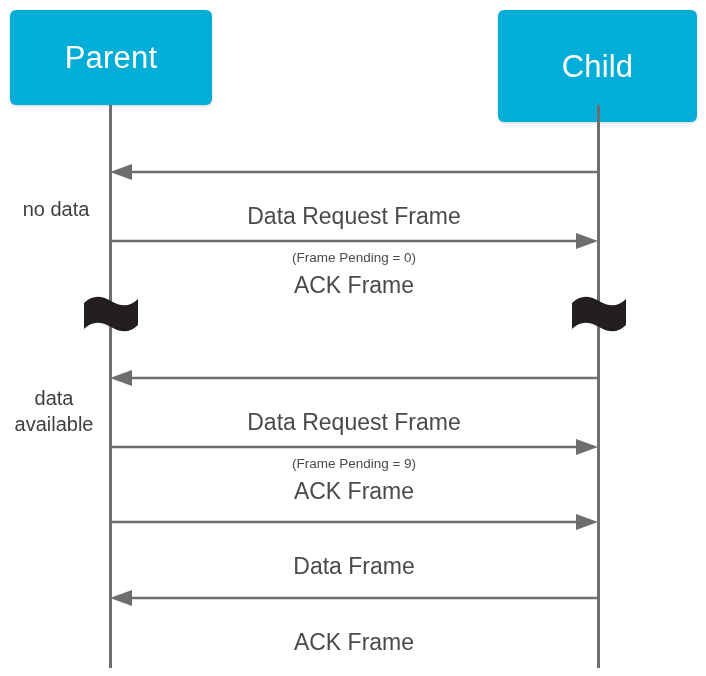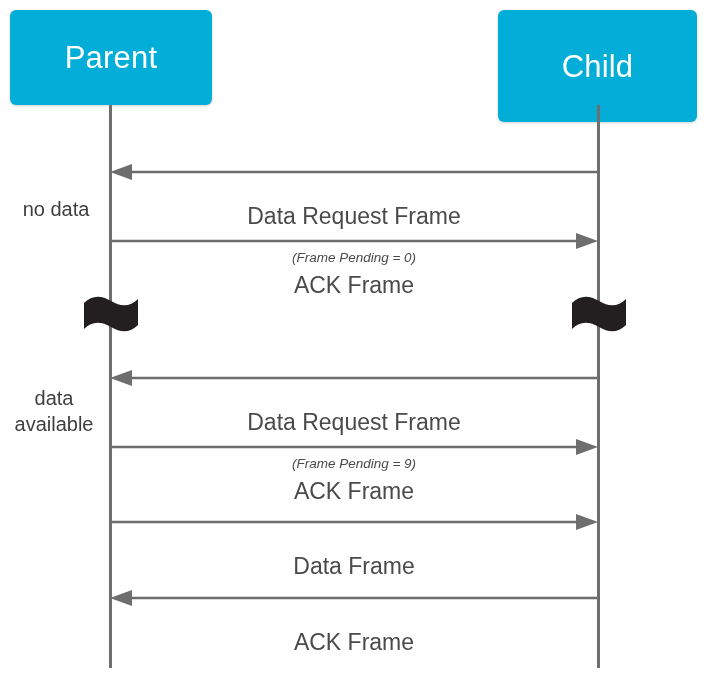--- a/index.html
+++ b/index.html
@@ -92,21 +92,20 @@
   .msg-sub {
     position: absolute;
     left: 0;
     width: 488px;
     text-align: center;
     top: 10px;
     font-size: 13.5px;
     color: #4A4A4A;
     line-height: 1;
     white-space: nowrap;
-    font-style: italic;
   }
   .msg-label-main .label-text {
     background: #ffffff;
     padding: 0 12px;
   }
 
   
   .side-note {
     position: absolute;
     right: 706px;

